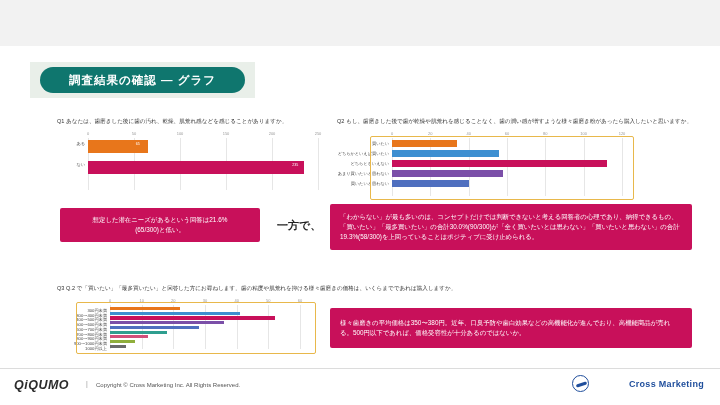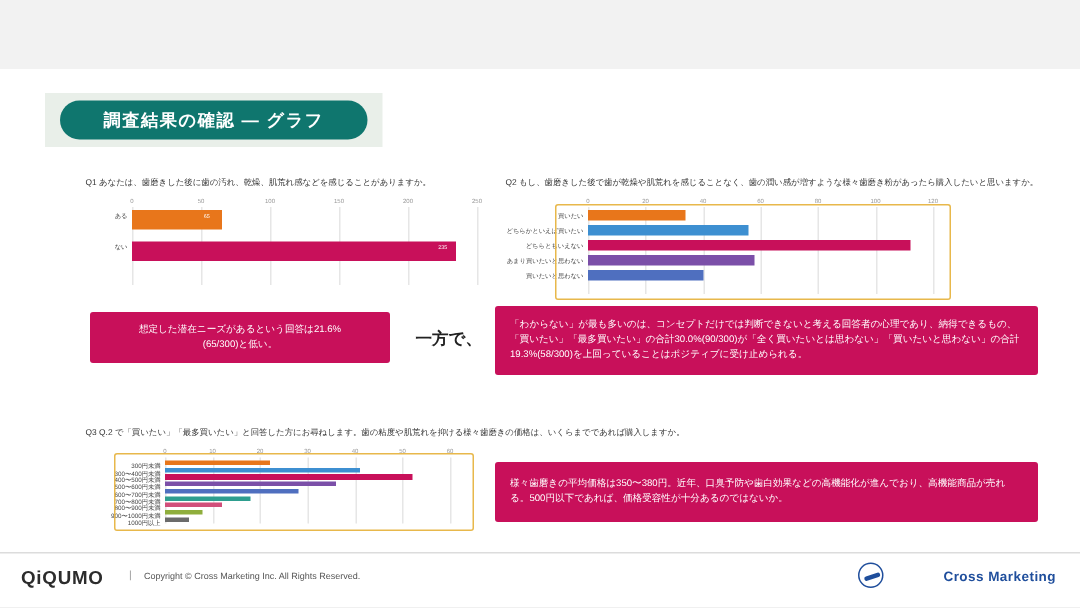--- a/index.html
+++ b/index.html
@@ -17,21 +17,21 @@
   .barrow{position:absolute;height:8px;}
   .barlbl{position:absolute;right:100%;margin-right:3px;font-size:4.2px;color:#444;white-space:nowrap;top:1px;}
   .barfill{position:absolute;left:0;top:0;height:100%;}
   .barval{position:absolute;font-size:3.6px;color:#fff;top:2px;}
   .callout{position:absolute;background:#c8105a;color:#fff;font-size:6.4px;line-height:1.6;border-radius:2px;display:flex;align-items:center;justify-content:center;text-align:center;padding:6px 10px;box-sizing:border-box;}
   .callout.left{text-align:center;}
   .callout.block{text-align:left;justify-content:flex-start;}
   .ippou{position:absolute;font-size:11px;font-weight:bold;color:#222;}
   .hl-box{position:absolute;border:1px solid #e8b84b;border-radius:2px;pointer-events:none;}
   .footer-line{position:absolute;left:0;top:368px;width:720px;height:1px;background:#dcdcdc;}
-  .brand{position:absolute;left:14px;top:378px;font-size:12.5px;font-weight:bold;color:#2c2c2c;letter-spacing:.5px;}
+  .brand{position:absolute;left:14px;top:378px;font-size:12.5px;font-weight:bold;color:#2c2c2c;letter-spacing:.5px;font-style:italic;}
   .copyright{position:absolute;left:96px;top:382px;font-size:6px;color:#555;}
   .copysep{position:absolute;left:86px;top:380px;font-size:7px;color:#999;}
   .cm-logo{position:absolute;right:16px;top:375px;display:flex;align-items:center;gap:5px;}
   .cm-mark{width:17px;height:17px;border-radius:50%;border:1.6px solid #1f4e9c;box-sizing:border-box;position:relative;}
   .cm-mark:after{content:"";position:absolute;left:3px;top:7px;width:11px;height:3px;background:#1f4e9c;border-radius:2px;transform:rotate(-18deg);}
   .cm-text{font-size:9px;color:#1f4e9c;font-weight:bold;letter-spacing:.3px;margin-left:35px;}
 </style>
 </head>
 <body>
 

